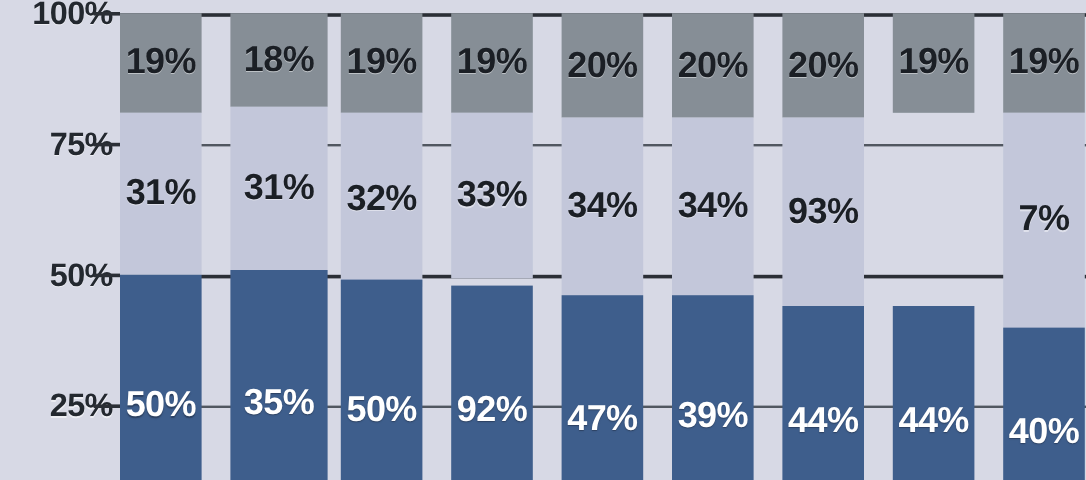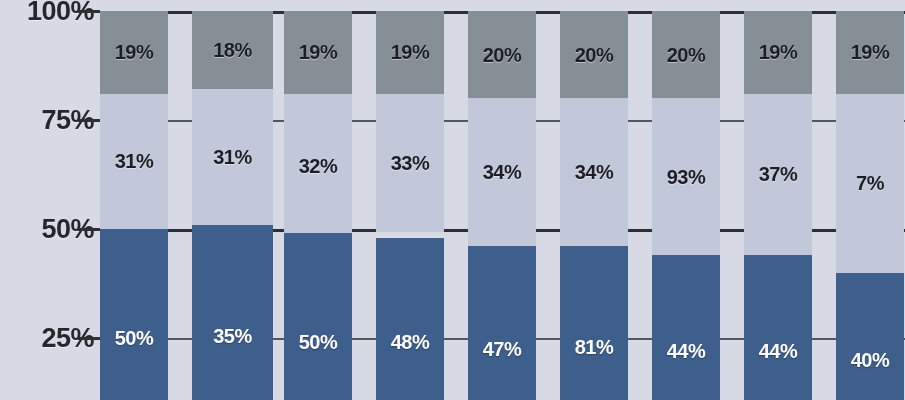--- a/index.html
+++ b/index.html
@@ -79,21 +79,21 @@
   }
   .seg {
     position: absolute;
     left: 0;
     right: 0;
     display: flex;
     align-items: center;
     justify-content: center;
   }
   .seg-label {
-    font-size: 20px;
+    font-size: 30px;
     font-weight: bold;
     letter-spacing: -0.5px;
     line-height: 1;
     white-space: nowrap;
   }
   .seg.top .seg-label,
   .seg.mid .seg-label {
     color: #1b1f25;
     text-shadow: 0 1px 0 rgba(255,255,255,0.45);
   }
@@ -147,21 +147,21 @@
         </div>
       </div>
       <div class="bar" style="left: 276px; width: 68px;">
         <div class="seg top" style="top: 11px; height: 82.84px; background: rgb(134, 142, 150);">
           <span class="seg-label">19%</span>
         </div>
         <div class="seg mid" style="top: 93.84px; height: 138px; background: rgb(195, 199, 218);">
           <span class="seg-label">33%</span>
         </div>
         <div class="seg bottom" style="top: 237.72px; height: 209.28px; background: rgb(62, 94, 140);">
-          <span class="seg-label">48%</span>
+          <span class="seg-label">92%</span>
         </div>
       </div>
       <div class="bar" style="left: 368px; width: 68px;">
         <div class="seg top" style="top: 11px; height: 87.2px; background: rgb(134, 142, 150);">
           <span class="seg-label">20%</span>
         </div>
         <div class="seg mid" style="top: 98.2px; height: 148.24px; background: rgb(195, 199, 218);">
           <span class="seg-label">34%</span>
         </div>
         <div class="seg bottom" style="top: 246.44px; height: 204.92px; background: rgb(62, 94, 140);">
@@ -169,41 +169,38 @@
         </div>
       </div>
       <div class="bar" style="left: 460px; width: 68px;">
         <div class="seg top" style="top: 11px; height: 87.2px; background: rgb(134, 142, 150);">
           <span class="seg-label">20%</span>
         </div>
         <div class="seg mid" style="top: 98.2px; height: 148.24px; background: rgb(195, 199, 218);">
           <span class="seg-label">34%</span>
         </div>
         <div class="seg bottom" style="top: 246.44px; height: 200.56px; background: rgb(62, 94, 140);">
-          <span class="seg-label">81%</span>
+          <span class="seg-label">39%</span>
         </div>
       </div>
       <div class="bar" style="left: 552px; width: 68px;">
         <div class="seg top" style="top: 11px; height: 87.2px; background: rgb(134, 142, 150);">
           <span class="seg-label">20%</span>
         </div>
         <div class="seg mid" style="top: 98.2px; height: 156.96px; background: rgb(195, 199, 218);">
           <span class="seg-label">93%</span>
         </div>
         <div class="seg bottom" style="top: 255.16px; height: 191.84px; background: rgb(62, 94, 140);">
           <span class="seg-label">44%</span>
         </div>
       </div>
       <div class="bar" style="left: 644px; width: 68px;">
         <div class="seg top" style="top: 11px; height: 82.84px; background: rgb(134, 142, 150);">
           <span class="seg-label">19%</span>
         </div>
-        <div class="seg mid" style="top: 93.84px; height: 161.32px; background: rgb(195, 199, 218);">
-          <span class="seg-label">37%</span>
-        </div>
         <div class="seg bottom" style="top: 255.16px; height: 191.84px; background: rgb(62, 94, 140);">
           <span class="seg-label">44%</span>
         </div>
       </div>
       <div class="bar" style="left: 736px; width: 68px;">
         <div class="seg top" style="top: 11px; height: 82.84px; background: rgb(134, 142, 150);">
           <span class="seg-label">19%</span>
         </div>
         <div class="seg mid" style="top: 93.84px; height: 178.76px; background: rgb(195, 199, 218);">
           <span class="seg-label">7%</span>

